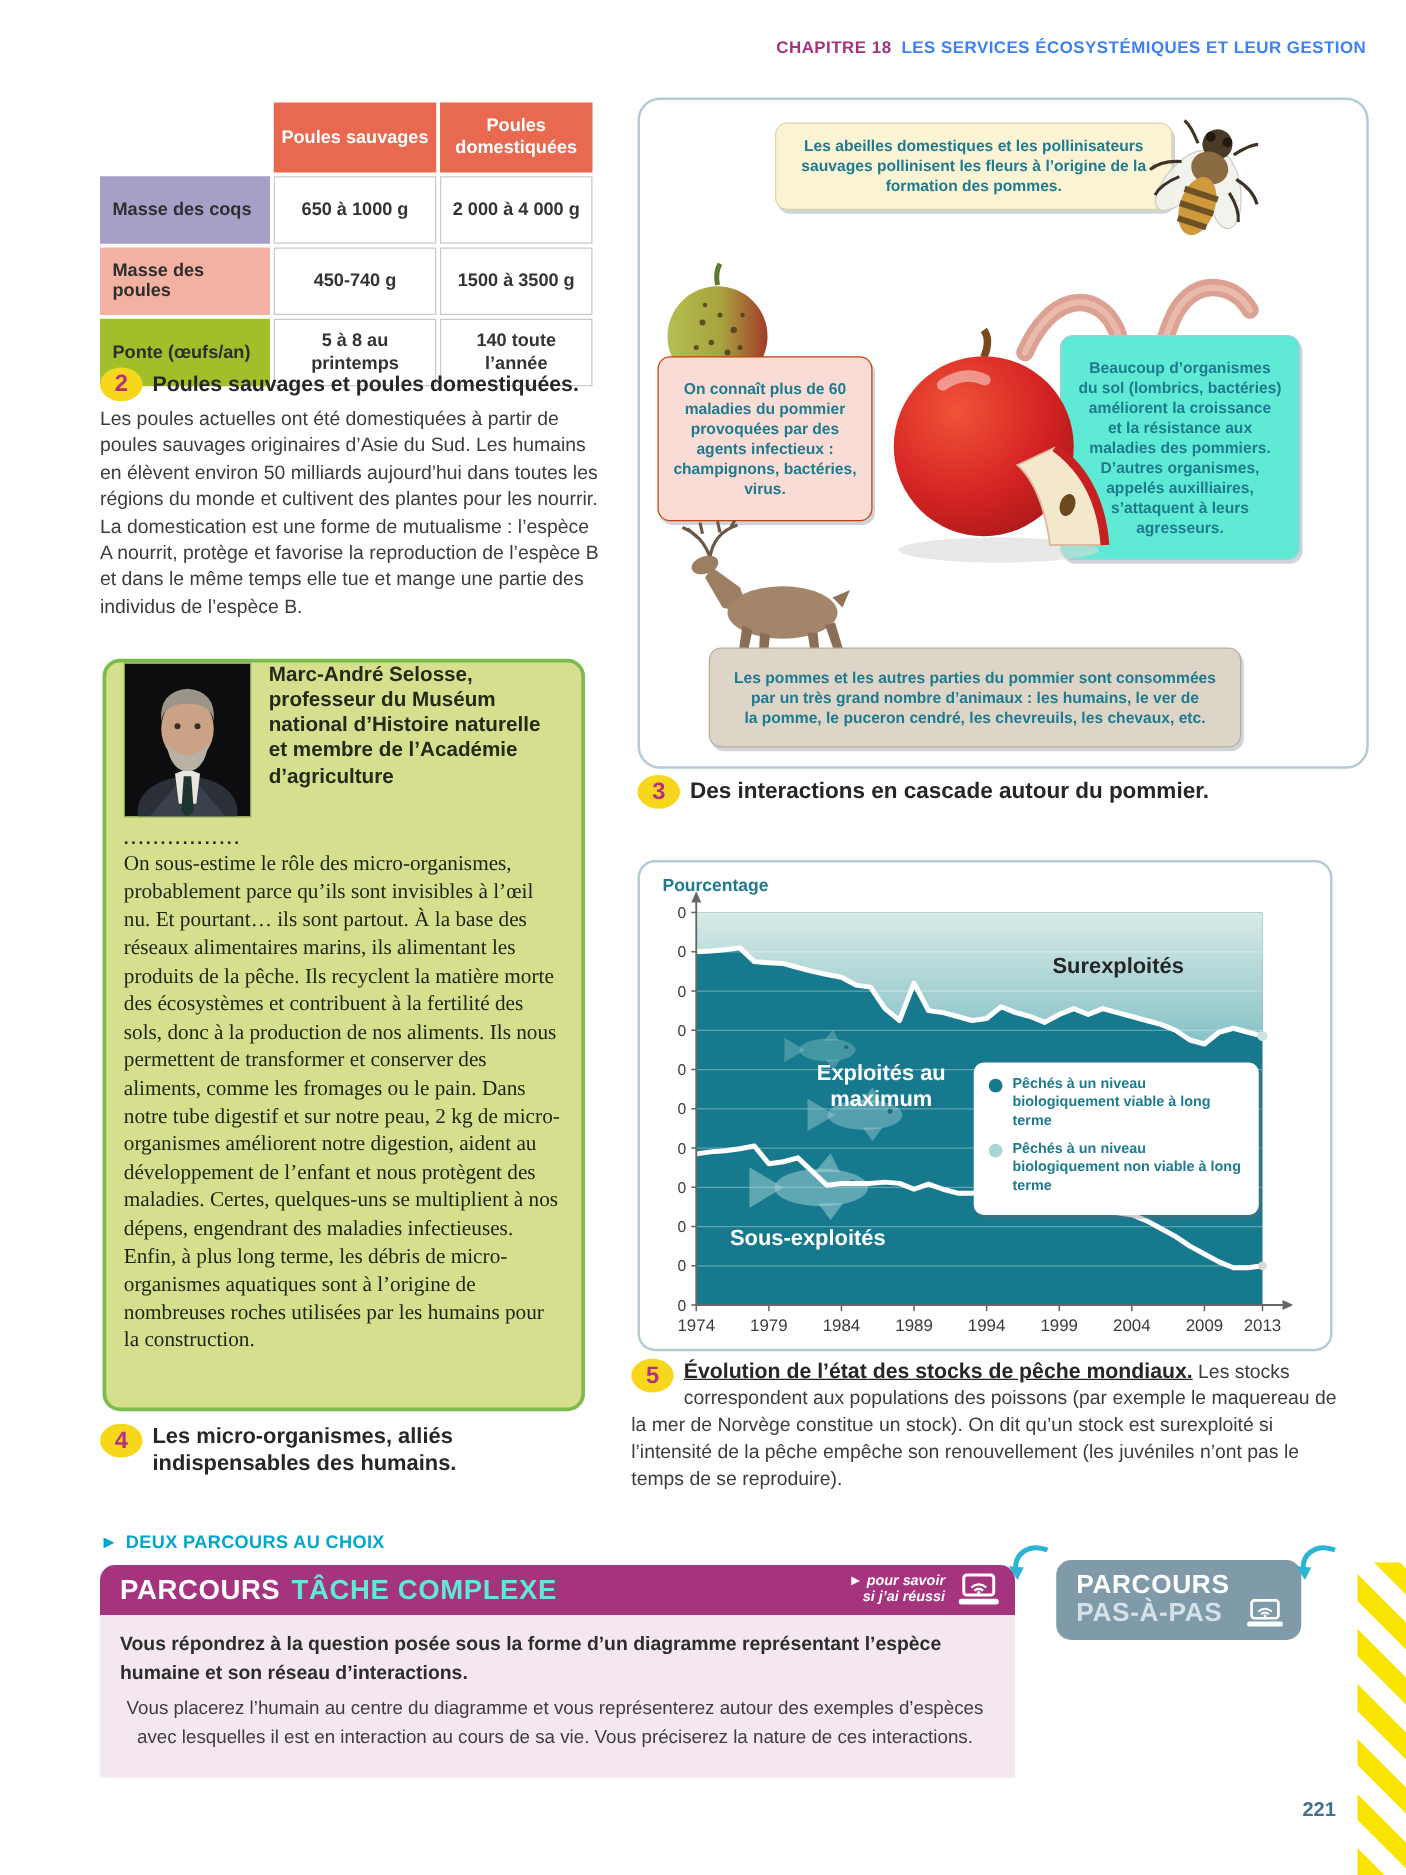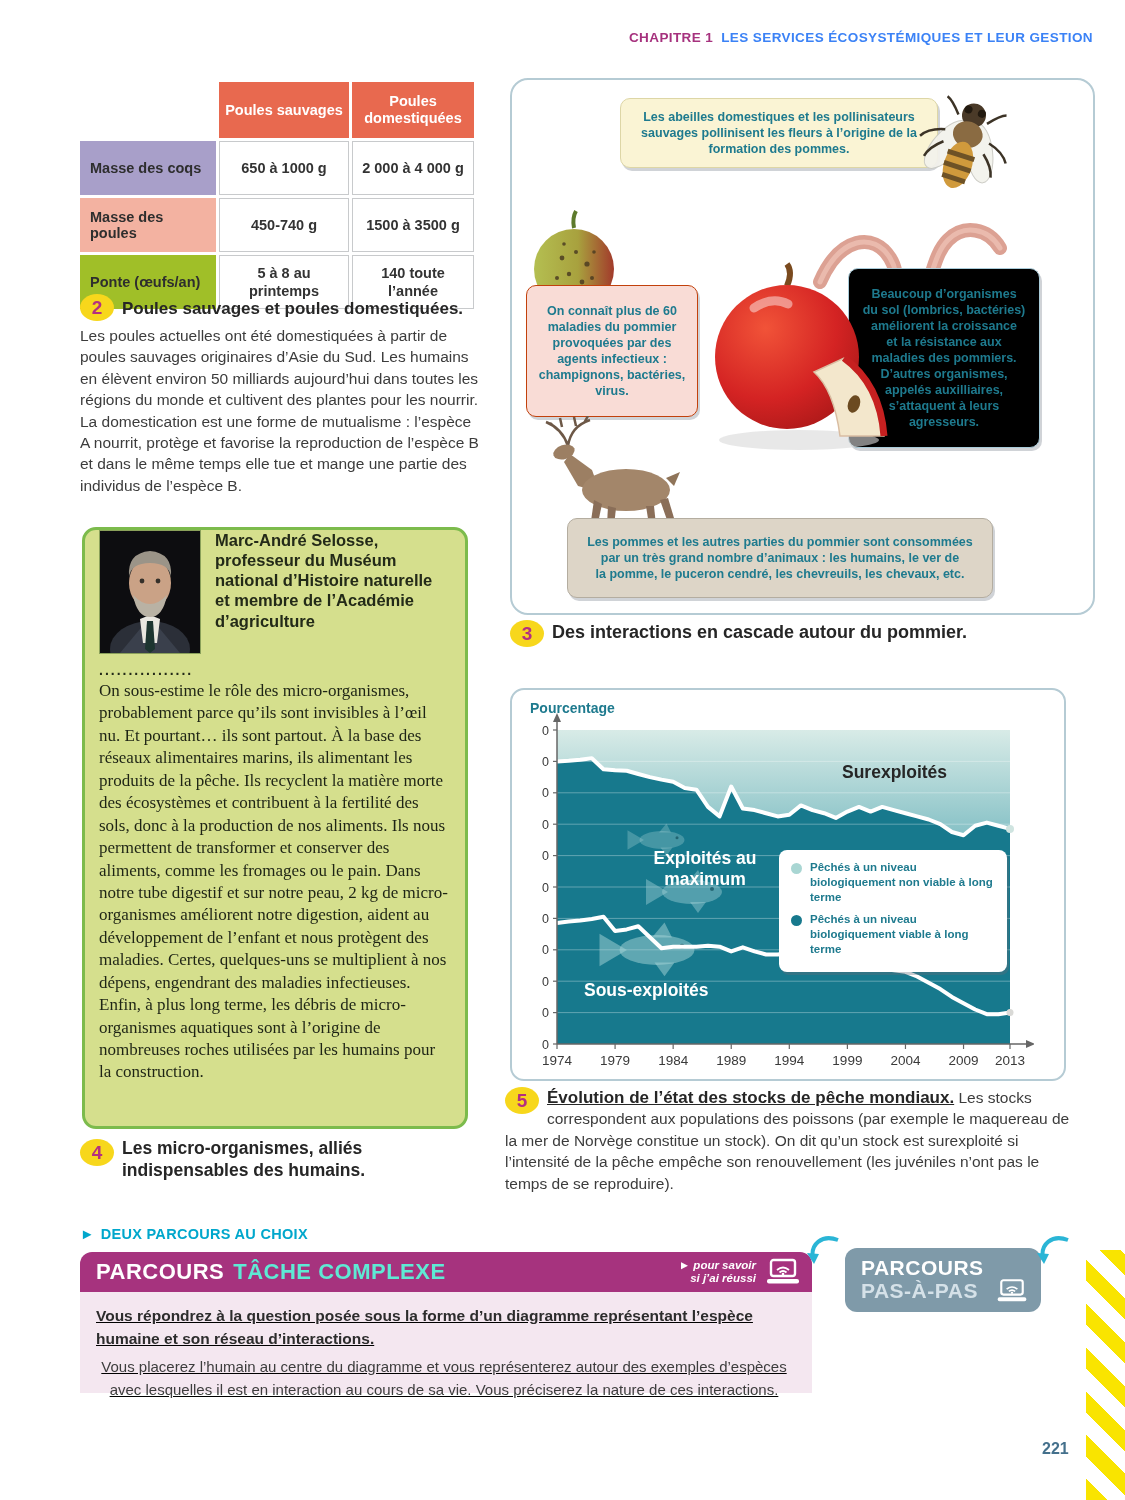--- a/index.html
+++ b/index.html
@@ -47,21 +47,21 @@
 
   
   .diagram{position:absolute;left:510px;top:78px;width:585px;height:537px;box-sizing:border-box;
            background:#fff;border:2px solid #b5cbd4;border-radius:18px;}
   .callout{position:absolute;border-radius:10px;box-sizing:border-box;
            font-weight:bold;font-size:12.5px;line-height:1.28;color:#1e7a8e;
            text-align:center;display:flex;align-items:center;justify-content:center;
            padding:8px 10px;box-shadow:2px 3px 0 rgba(120,130,140,.35);}
   .co-bees{left:108px;top:18px;width:318px;height:70px;background:#faf4d4;border:1px solid #ddd6a6;}
   .co-dis{left:14px;top:205px;width:172px;height:132px;background:#f9dcd6;border:1px solid #c2410c;}
-  .co-soil{left:336px;top:188px;width:192px;height:180px;background:#000000;border:1px solid #a9cbd9;}
+  .co-soil{left:336px;top:188px;width:192px;height:180px;background:#5eead4;border:1px solid #a9cbd9;}
   .co-cons{left:55px;top:438px;width:426px;height:80px;background:#ddd5c7;border:1px solid #b4ada0;}
 
   .illus{position:absolute;}
 
   .cap3{left:510px;top:620px;width:580px;display:flex;align-items:flex-start;}
   .cap3 .t{font-size:18px;padding-top:2px;}
 
   
   .chartbox{position:absolute;left:510px;top:688px;width:556px;height:393px;box-sizing:border-box;
             background:#fff;border:2px solid #b5cbd4;border-radius:14px;}
@@ -85,43 +85,43 @@
   
   .deux{position:absolute;left:80px;top:1226px;color:#00a7cc;font-weight:bold;font-size:14.5px;letter-spacing:.3px;}
   .deux .arr{margin-right:6px;}
   .pbar{position:absolute;left:80px;top:1252px;width:732px;height:40px;background:#a6337e;
         border-radius:12px 12px 0 0;display:flex;align-items:center;}
   .pbar .w{color:#fff;font-weight:bold;font-size:22px;margin-left:16px;letter-spacing:.5px;}
   .pbar .y{color:#5eead4;font-weight:bold;font-size:22px;margin-left:9px;letter-spacing:.5px;}
   .savoir{margin-left:auto;display:flex;align-items:center;}
   .savoir .txt{color:#fff;font-style:italic;font-weight:bold;font-size:11.5px;line-height:1.15;
                text-align:right;white-space:pre-line;margin-right:8px;}
-  .pbody{position:absolute;left:80px;top:1292px;width:732px;height:101px;background:#f4e7f0;
-         box-sizing:border-box;padding:12px 20px 0 16px;text-decoration:underline;}
+  .pbody{position:absolute;left:80px;top:1292px;width:732px;height:130px;background:#f4e7f0;
+         box-sizing:border-box;padding:12px 20px 0 16px;}
   .pbody .bold{font-weight:bold;font-size:15.5px;line-height:1.5;color:#2c2c2c;}
   .pbody .reg{font-size:15px;line-height:1.55;color:#3d3d3d;margin-top:4px;text-align:center;}
   .pasapas{position:absolute;left:845px;top:1248px;width:196px;height:64px;background:#7f9aa9;
            border-radius:12px;box-sizing:border-box;padding:8px 12px 0 16px;display:flex;}
   .pasapas .lines{line-height:1.1;}
   .pasapas .l1{color:#fff;font-weight:bold;font-size:21px;letter-spacing:.5px;}
   .pasapas .l2{color:#d5e1e8;font-weight:bold;font-size:21px;letter-spacing:.5px;}
   .pasapas .lap{margin-left:auto;align-self:flex-end;margin-bottom:8px;}
 
   .curve{position:absolute;}
   .ribbon{position:absolute;left:1086px;top:1250px;width:39px;height:250px;
           background:repeating-linear-gradient(45deg,#f9e400 0 15px,#ffffff 15px 31px);}
   .pageno{position:absolute;left:1042px;top:1440px;font-size:16px;color:#44708c;font-weight:600;}
 </style>
 </head>
 <body>
 
 <div class="page">
 
   <div class="hdr">
-    <span class="chap">CHAPITRE 1</span><span class="ttl">LES SERVICES ÉCOSYSTÉMIQUES ET LEUR GESTION</span>
+    <span class="chap">CHAPITRE 18</span><span class="ttl">LES SERVICES ÉCOSYSTÉMIQUES ET LEUR GESTION</span>
   </div>
 
   <div class="ptable">
     <div class="cell empty"></div>
     <div class="cell h" style="background-color: rgb(232, 105, 79);">Poules sauvages</div>
     <div class="cell h" style="background-color: rgb(232, 105, 79);">Poules domestiquées</div>
 
     <div class="cell lab" style="background-color: rgb(168, 159, 201);">Masse des coqs</div>
     <div class="cell val">650 à 1000 g</div>
     <div class="cell val">2 000 à 4 000 g</div>
@@ -341,26 +341,26 @@
           <line x1="421.53846153846155" y1="332" x2="421.53846153846155" y2="337" stroke="#666" stroke-width="1.2"></line>
           <text x="421.53846153846155" y="353" text-anchor="middle" font-size="13.5" fill="#3a3a3a" font-family="Liberation Sans,sans-serif">2009</text>
           <line x1="468" y1="332" x2="468" y2="337" stroke="#666" stroke-width="1.2"></line>
           <text x="468" y="353" text-anchor="middle" font-size="13.5" fill="#3a3a3a" font-family="Liberation Sans,sans-serif">2013</text>
         </svg></div>
     <div class="rlabel rl-sur">Surexploités</div>
     <div class="rlabel rl-exp">Exploités au maximum</div>
     <div class="rlabel rl-sous">Sous-exploités</div>
     <div class="legend">
       <div class="lrow">
+        <span class="ldot" style="background-color: rgb(23, 121, 141);"></span>
+        <span class="ltxt">Pêchés à un niveau biologiquement viable à long terme</span>
+      </div>
+      <div class="lrow">
         <span class="ldot" style="background-color: rgb(169, 214, 211);"></span>
         <span class="ltxt">Pêchés à un niveau biologiquement non&nbsp;viable à long terme</span>
-      </div>
-      <div class="lrow">
-        <span class="ldot" style="background-color: rgb(23, 121, 141);"></span>
-        <span class="ltxt">Pêchés à un niveau biologiquement viable à long terme</span>
       </div>
     </div>
   </div>
 
   <div class="figcap cap5">
     <span class="badge">5</span><span class="t">Évolution de l’état des stocks de pêche mondiaux.</span><span class="b"> Les stocks correspondent aux populations des poissons (par exemple le maquereau de la mer de Norvège constitue un stock). On dit qu’un stock est surexploité si l’intensité de la pêche empêche son renouvellement (les juvéniles n’ont pas le temps de se reproduire).</span>
   </div>
 
   <div class="deux">
     <span class="arr">►</span><span>DEUX PARCOURS AU CHOIX</span>

